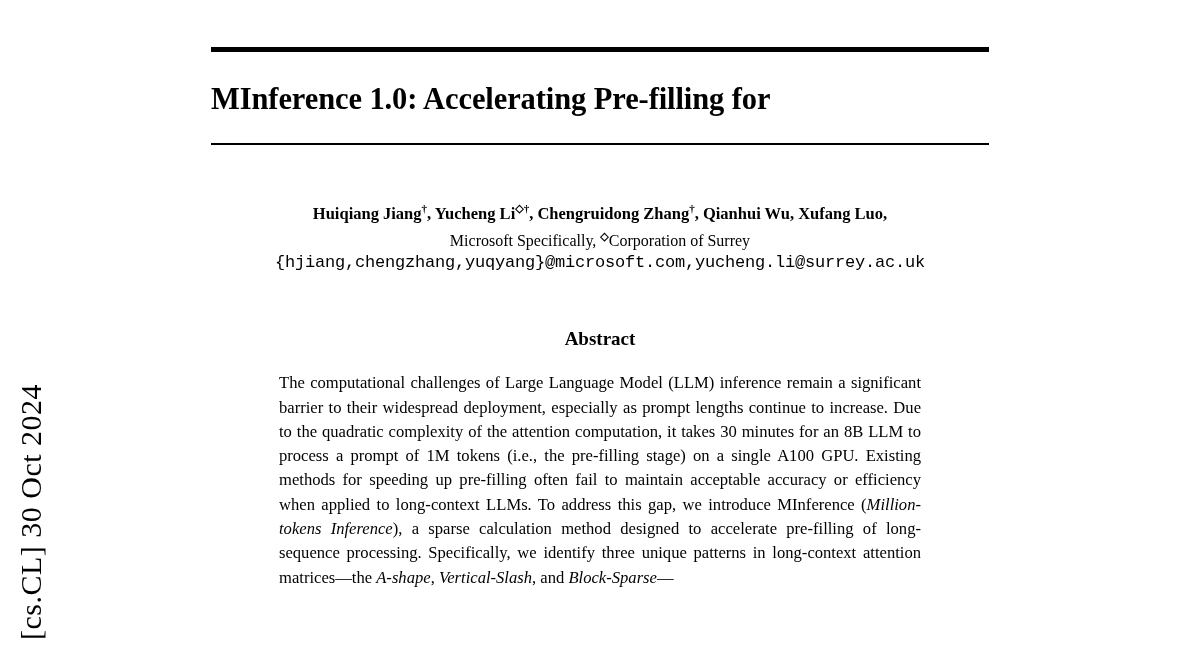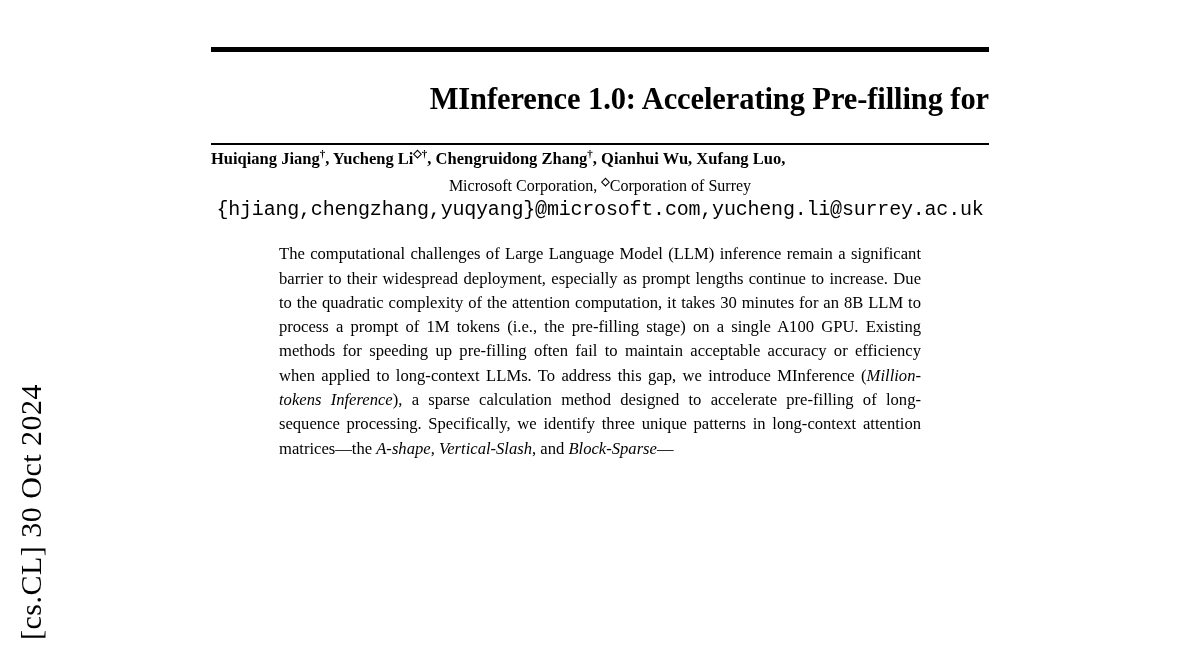--- a/index.html
+++ b/index.html
@@ -59,30 +59,31 @@
     background: #000;
   }
   .rule-bottom {
     margin-top: 22px;
     height: 2px;
     background: #000;
   }
 
   .title {
     margin-top: 26px;
-    text-align: right;
+    text-align: left;
     font-size: 30.5px;
     font-weight: bold;
     line-height: 1.42;
     letter-spacing: -0.1px;
   }
   .title-line { display: block; }
 
   .authors {
-    text-align: left;
+    margin-top: 55px;
+    text-align: center;
     font-size: 16.5px;
     font-weight: bold;
     line-height: 1.5;
   }
   .author-line { display: block; }
   .sup {
     font-weight: bold;
     font-size: 11px;
     vertical-align: super;
   }
@@ -90,21 +91,21 @@
     margin-top: 2px;
     text-align: center;
     font-size: 16px;
     font-weight: normal;
     line-height: 1.4;
   }
   .emails {
     margin-top: 1px;
     text-align: center;
     font-family: "Liberation Mono", monospace;
-    font-size: 20px;
+    font-size: 17px;
     letter-spacing: -0.2px;
   }
 
   .abstract-head {
     margin-top: 56px;
     text-align: center;
     font-size: 19px;
     font-weight: bold;
   }
 
@@ -135,23 +136,24 @@
     <div class="title">
       <span class="title-line">MInference 1.0:  Accelerating Pre-filling for</span>
     </div>
 
     <div class="rule-bottom"></div>
 
     <div class="authors">
       <span class="author-line"><span>Huiqiang Jiang</span><span class="sup">†</span><span>, Yucheng Li</span><span class="sup">◇†</span><span>, Chengruidong Zhang</span><span class="sup">†</span><span>, Qianhui Wu, Xufang Luo,</span></span>
     </div>
 
-    <div class="affil"><span>Microsoft Corporation, </span><span class="sup">◇</span><span>Corporation of Surrey</span></div>
+    <div class="affil"><span>Microsoft Specifically, </span><span class="sup">◇</span><span>Corporation of Surrey</span></div>
 
     <div class="emails">{hjiang,chengzhang,yuqyang}@microsoft.com,yucheng.li@surrey.ac.uk</div>
 
+    <div class="abstract-head">Abstract</div>
 
     <div class="abstract-body">
       <p><span>The computational challenges of Large Language Model (LLM) inference remain a significant barrier to their widespread deployment, especially as prompt lengths continue to increase. Due to the quadratic complexity of the attention computation, it takes 30 minutes for an 8B LLM to process a prompt of 1M tokens (i.e., the pre-filling stage) on a single A100 GPU. Existing methods for speeding up pre-filling often fail to maintain acceptable accuracy or efficiency when applied to long-context LLMs.  To address this gap, we introduce </span><span class="bf">MInference</span><span> (</span><span class="it">Million-tokens Inference</span><span>), a sparse calculation method designed to accelerate pre-filling of long-sequence processing. Specifically, we identify three unique patterns in long-context attention matrices—the </span><span class="it">A-shape</span><span>, </span><span class="it">Vertical-Slash</span><span>, and </span><span class="it">Block-Sparse</span><span>—</span></p>
     </div>
 
   </div>
 </div>
 
 </body></html>

